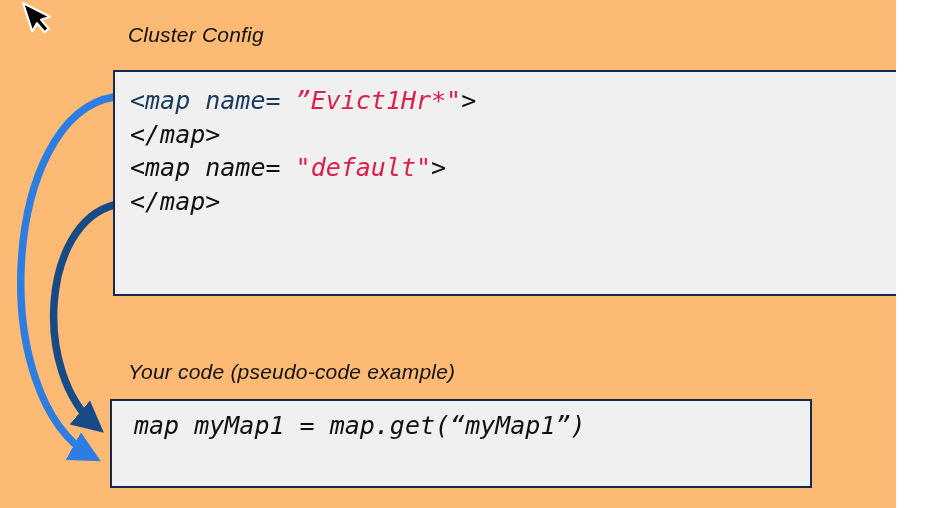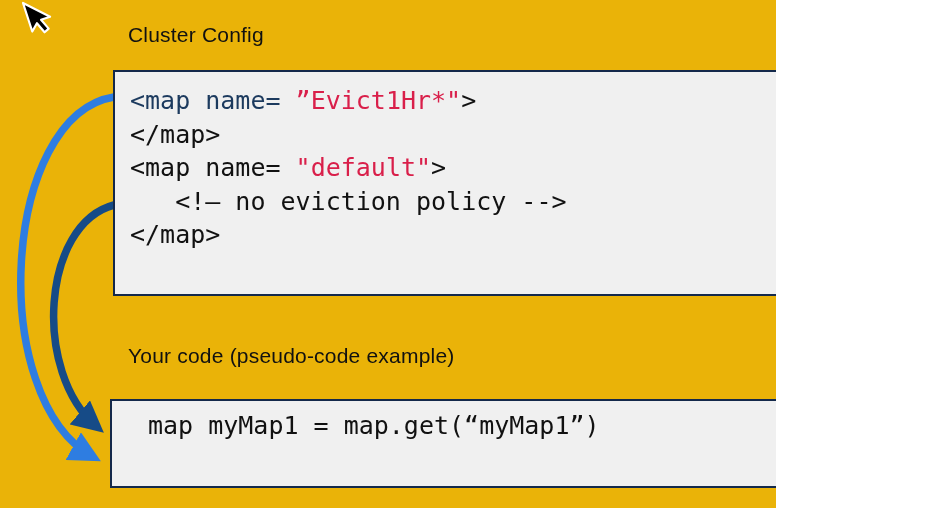--- a/index.html
+++ b/index.html
@@ -1,42 +1,43 @@
 <!DOCTYPE html>
 <html><head>
 <meta charset="utf-8">
 <style>
   html,body{margin:0;padding:0;background:#ffffff;}
   .canvas{
     position:relative;
-    width:776px;height:508px;
-    background:#eab308;
+    width:896px;height:508px;
+    background:#fdba74;
     overflow:hidden;
     font-family:"Liberation Sans", sans-serif;
+    font-style:italic;
   }
   .heading{
     position:absolute;
     color:#111111;
     font-size:21px;
     letter-spacing:0.2px;
     white-space:nowrap;
   }
   .heading.h1{left:128px;top:23px;}
-  .heading.h2{left:128px;top:344px;}
+  .heading.h2{left:128px;top:360px;}
   .codebox{
     position:absolute;
     background:#f0f0f0;
     border:2.5px solid #14294b;
     box-sizing:border-box;
     font-family:"DejaVu Sans Mono","Liberation Mono",monospace;
     font-size:25px;
     color:#111111;
   }
   .box1{left:113px;top:70px;width:790px;height:226px;padding:12px 0 0 15px;line-height:33.5px;}
-  .box2{left:110px;top:399px;width:702px;height:89px;padding:8px 0 0 36px;line-height:34px;}
+  .box2{left:110px;top:399px;width:702px;height:89px;padding:8px 0 0 22px;line-height:34px;}
   .codeline{white-space:pre;}
   .navy{color:#1c3a5e;}
   .red{color:#d91f4a;}
   .arrows{position:absolute;left:0;top:0;z-index:0;}
   .codebox{z-index:2;}
   .heading{z-index:2;}
   .cursor{position:absolute;left:10px;top:0px;z-index:5;}
 </style>
 </head>
 <body>
@@ -61,21 +62,20 @@
       <path d="M0 0 L0 30 L7 23.5 L11.5 34.5 L16.5 32.3 L12 21.5 L21.5 21.5 Z" fill="#000000" stroke="#ffffff" stroke-width="2.2" stroke-linejoin="round"></path>
     </g>
   </svg>
 
   <div class="heading h1">Cluster Config</div>
 
   <div class="codebox box1">
     <div class="codeline"><span class="navy">&lt;map name= </span><span class="red">”Evict1Hr*"</span><span>&gt;</span></div>
     <div class="codeline">&lt;/map&gt;</div>
     <div class="codeline"><span>&lt;map name= </span><span class="red">"default"</span><span>&gt;</span></div>
-    <div class="codeline">   &lt;!– no eviction policy --&gt;</div>
     <div class="codeline">&lt;/map&gt;</div>
   </div>
 
   <div class="heading h2">Your code (pseudo-code example)</div>
 
   <div class="codebox box2">
     <div class="codeline">map myMap1 = map.get(“myMap1”)</div>
   </div>
 
 </div>

